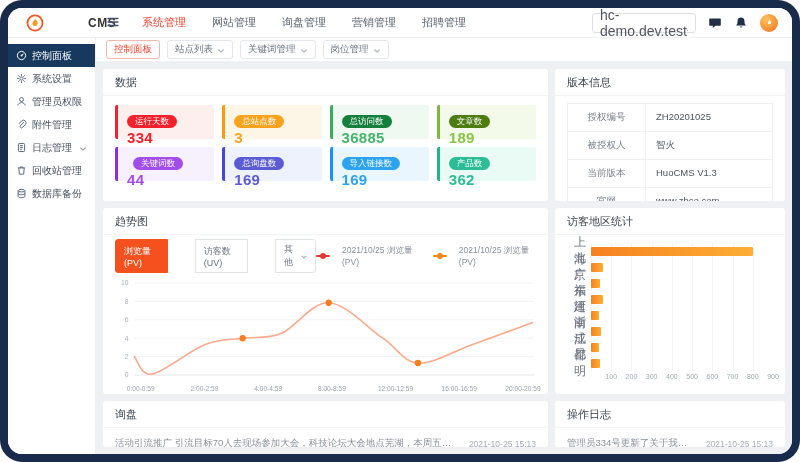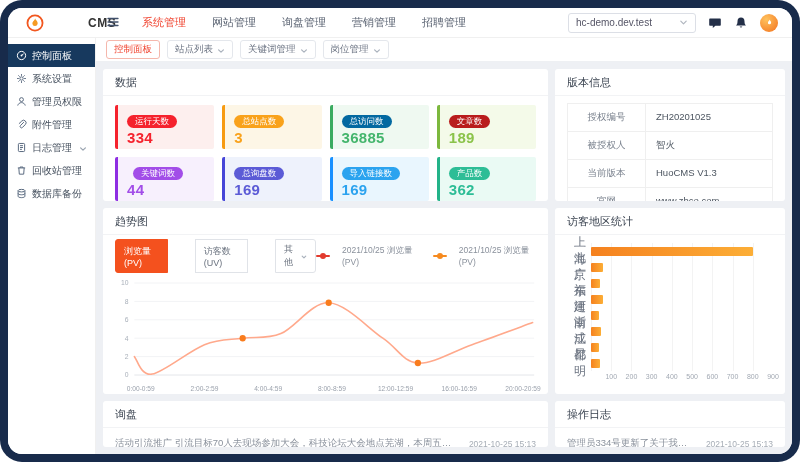--- a/index.html
+++ b/index.html
@@ -12,21 +12,21 @@
   .brand { display:flex; align-items:center; gap:22px; width:78px; flex:0 0 78px; }
   .brand svg { width:18px; height:18px; display:block; }
   .brand-blur { width:22px; height:11px; background:#efefef; border-radius:3px; }
   .brand-name { font-size:12px; font-weight:bold; color:#333; letter-spacing:.5px; }
   .collapse-btn { width:16px; height:16px; color:#41506b; margin:0 6px 0 2px; cursor:pointer; }
   .collapse-btn svg { width:14px; height:14px; }
   .topnav { display:flex; align-items:center; gap:26px; margin-left:14px; }
   .topnav-item { font-size:11px; color:#5a6372; cursor:pointer; }
   .topnav-item.active { color:#f0432f; }
   .topbar-right { margin-left:auto; display:flex; align-items:center; gap:12px; }
-  .site-select { display:flex; align-items:center; justify-content:space-between; width:128px; height:20px; border:1px solid #dcdfe6; border-radius:3px; padding:0 7px; font-size:10px; color:#556; cursor:pointer; }
+  .site-select { display:flex; align-items:center; justify-content:space-between; width:104px; height:20px; border:1px solid #dcdfe6; border-radius:3px; padding:0 7px; font-size:14px; color:#556; cursor:pointer; }
   .site-select .chev { width:9px; height:9px; color:#b0b6bf; }
   .top-icon { width:14px; height:14px; color:#232f48; cursor:pointer; }
   .top-icon svg { width:14px; height:14px; }
   .avatar { width:18px; height:18px; border-radius:50%; background:radial-gradient(circle at 35% 30%, #ffc25e, #f2711c); display:flex; align-items:center; justify-content:center; cursor:pointer; }
   .avatar svg { width:11px; height:11px; }
 
   
   .bodywrap { flex:1; display:flex; min-height:0; }
   .sidebar { width:88px; flex:0 0 88px; background:#fff; border-right:1px solid #f0f0f0; padding-top:6px; }
   .side-item { height:23px; display:flex; align-items:center; gap:5px; padding:0 8px; font-size:10px; color:#46515f; cursor:pointer; }
@@ -42,21 +42,21 @@
   .subtab { display:flex; align-items:center; gap:4px; font-size:9.5px; color:#697180; border:1px solid #e4e7ec; border-radius:3px; padding:2px 7px; background:#fff; cursor:pointer; }
   .subtab.active { color:#f0432f; border-color:#f5b7ac; }
   .subtab .chev { width:8px; height:8px; color:#aab2bd; }
 
   .content { flex:1; background:#eef0f4; padding:7px; display:grid; grid-template-columns:1fr 230px; grid-template-rows:132px 186px 1fr; gap:7px; min-height:0; }
   .panel { background:#fff; border-radius:3px; overflow:hidden; display:flex; flex-direction:column; }
   .panel-title { font-size:11px; color:#3a4350; padding:6px 12px 5px; border-bottom:1px solid #f2f3f5; flex:0 0 auto; }
 
   
   .stat-grid { display:grid; grid-template-columns:repeat(4,1fr); gap:8px; padding:9px 12px; }
-  .stat-card { border-left:3px solid #ccc; border-radius:2px; padding:5px 9px 4px; height:44px; }
+  .stat-card { border-left:3px solid #ccc; border-radius:2px; padding:5px 9px 4px; height:34px; }
   .stat-badge { display:inline-block; font-size:8.5px; color:#fff; padding:1.5px 8px; border-radius:8px; line-height:1.2; }
   .stat-value { font-size:15px; font-weight:bold; margin-top:1px; letter-spacing:.3px; }
 
   
   .v-table { margin:7px 12px; border:1px solid #efefef; }
   .v-row { display:grid; grid-template-columns:78px 1fr; border-top:1px solid #efefef; }
   .v-row:first-child { border-top:none; }
   .v-label { font-size:9.5px; color:#7a828e; background:#fff; padding:7px 4px; text-align:center; border-right:1px solid #efefef; }
   .v-value { font-size:9.5px; color:#4c5560; padding:7px 10px; }
 
@@ -239,22 +239,22 @@
             </span>
           </div>
 
         <div class="content">
 
           <section class="panel">
             <div class="panel-title">数据</div>
             <div class="stat-grid" id="stat-grid">
                 <div class="stat-card" style="background: rgb(253, 239, 238); border-left-color: rgb(245, 34, 45);"><span class="stat-badge" style="background: rgb(245, 34, 45);">运行天数</span><div class="stat-value" style="color: rgb(245, 34, 45);">334</div></div>
                 <div class="stat-card" style="background: rgb(253, 246, 230); border-left-color: rgb(247, 155, 18);"><span class="stat-badge" style="background: rgb(249, 162, 27);">总站点数</span><div class="stat-value" style="color: rgb(249, 162, 27);">3</div></div>
-                <div class="stat-card" style="background: rgb(239, 249, 241); border-left-color: rgb(59, 171, 96);"><span class="stat-badge" style="background: #0369a1;">总访问数</span><div class="stat-value" style="color: rgb(68, 181, 108);">36885</div></div>
-                <div class="stat-card" style="background: rgb(244, 250, 233); border-left-color: rgb(124, 184, 62);"><span class="stat-badge" style="background: #b91c1c;">文章数</span><div class="stat-value" style="color: rgb(139, 195, 74);">189</div></div>
+                <div class="stat-card" style="background: rgb(239, 249, 241); border-left-color: rgb(59, 171, 96);"><span class="stat-badge" style="background: #15803d;">总访问数</span><div class="stat-value" style="color: rgb(68, 181, 108);">36885</div></div>
+                <div class="stat-card" style="background: rgb(244, 250, 233); border-left-color: rgb(124, 184, 62);"><span class="stat-badge" style="background: #4d7c0f;">文章数</span><div class="stat-value" style="color: rgb(139, 195, 74);">189</div></div>
                 <div class="stat-card" style="background: rgb(247, 240, 253); border-left-color: rgb(142, 45, 226);"><span class="stat-badge" style="background: rgb(162, 77, 232); margin-left: 6px;">关键词数</span><div class="stat-value" style="color: rgb(162, 77, 232);">44</div></div>
                 <div class="stat-card" style="background: rgb(238, 242, 252); border-left-color: rgb(70, 70, 216);"><span class="stat-badge" style="background: rgb(91, 91, 214);">总询盘数</span><div class="stat-value" style="color: rgb(91, 91, 214);">169</div></div>
                 <div class="stat-card" style="background: rgb(233, 246, 254); border-left-color: rgb(24, 144, 255);"><span class="stat-badge" style="background: rgb(43, 163, 239);">导入链接数</span><div class="stat-value" style="color: rgb(43, 163, 239);">169</div></div>
                 <div class="stat-card" style="background: rgb(234, 250, 244); border-left-color: rgb(35, 179, 137);"><span class="stat-badge" style="background: rgb(45, 189, 150);">产品数</span><div class="stat-value" style="color: rgb(45, 189, 150);">362</div></div>
               </div>
           </section>
 
           <section class="panel">
             <div class="panel-title">版本信息</div>
             <div class="v-table" id="version-table">

